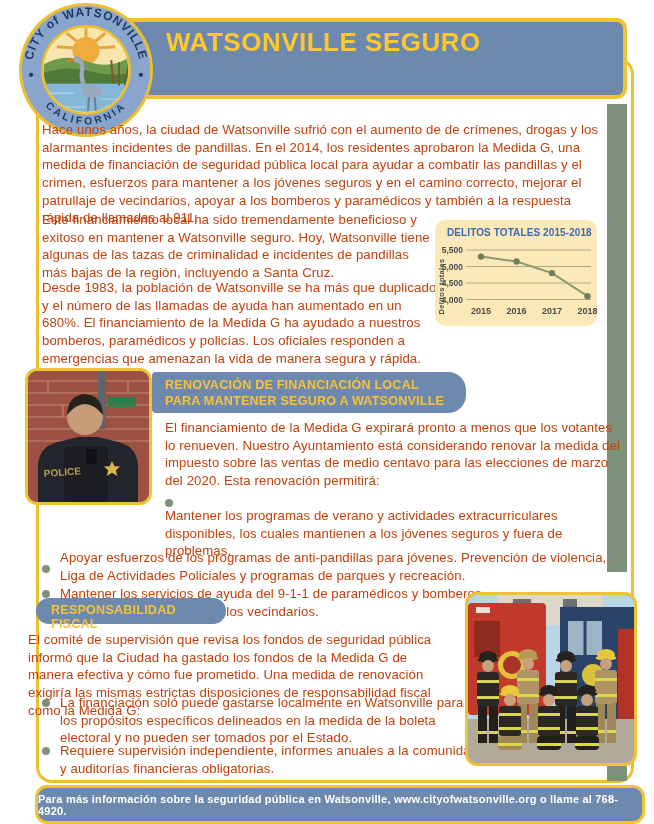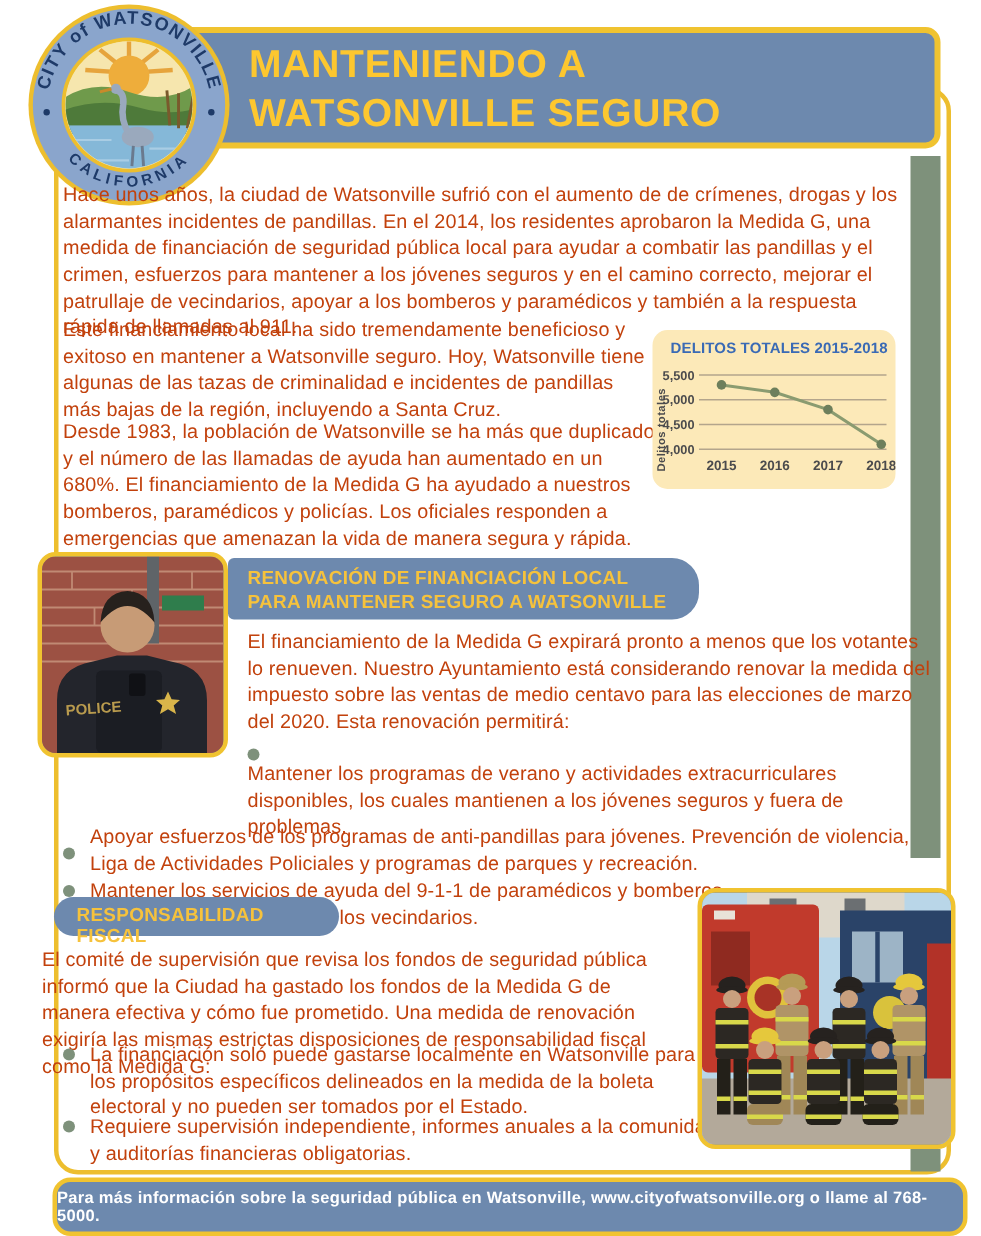--- a/index.html
+++ b/index.html
@@ -45,21 +45,20 @@
 <body>
 
 <div class="flyer">
 
   <div class="abs frame"></div>
   <div class="abs green-stripe"></div>
   <div class="abs green-stub"></div>
 
   <div class="abs header-banner"></div>
   <div class="abs page-title">
-    <div>MANTENIENDO A</div>
     <div>WATSONVILLE SEGURO</div>
   </div>
 
   <div class="abs seal">
     <svg viewBox="0 0 140 140" width="136" height="136">
       <circle cx="70" cy="70" r="69" fill="#edbe2e"></circle>
       <circle cx="70" cy="70" r="66" fill="#8aa5cc"></circle>
       <circle cx="70" cy="70" r="45" fill="#f6e6ae" stroke="#edbe2e" stroke-width="2.5"></circle>
       <clipPath id="sealclip">
           <circle cx="70" cy="70" r="43.5"></circle>
@@ -293,16 +292,16 @@
           <rect x="-11" y="82" width="22" height="3" fill="#d8d84a"></rect>
             <rect x="-11" y="96" width="22" height="3" fill="#d8d84a"></rect>
           <rect x="-12" y="105" width="24" height="14" rx="4" fill="#232019"></rect>
           <rect x="-12" y="112" width="24" height="3" fill="#d8d84a"></rect>
         </g>
       </g>
     </svg>
   </div>
 
   <div class="abs footer-banner">
-    <span class="footer-text">Para más información sobre la seguridad pública en Watsonville, www.cityofwatsonville.org o llame al 768-5000.</span>
+    <span class="footer-text">Para más información sobre la seguridad pública en Watsonville, www.cityofwatsonville.org o llame al 768-4920.</span>
   </div>
 
 </div>
 
 </body></html>

